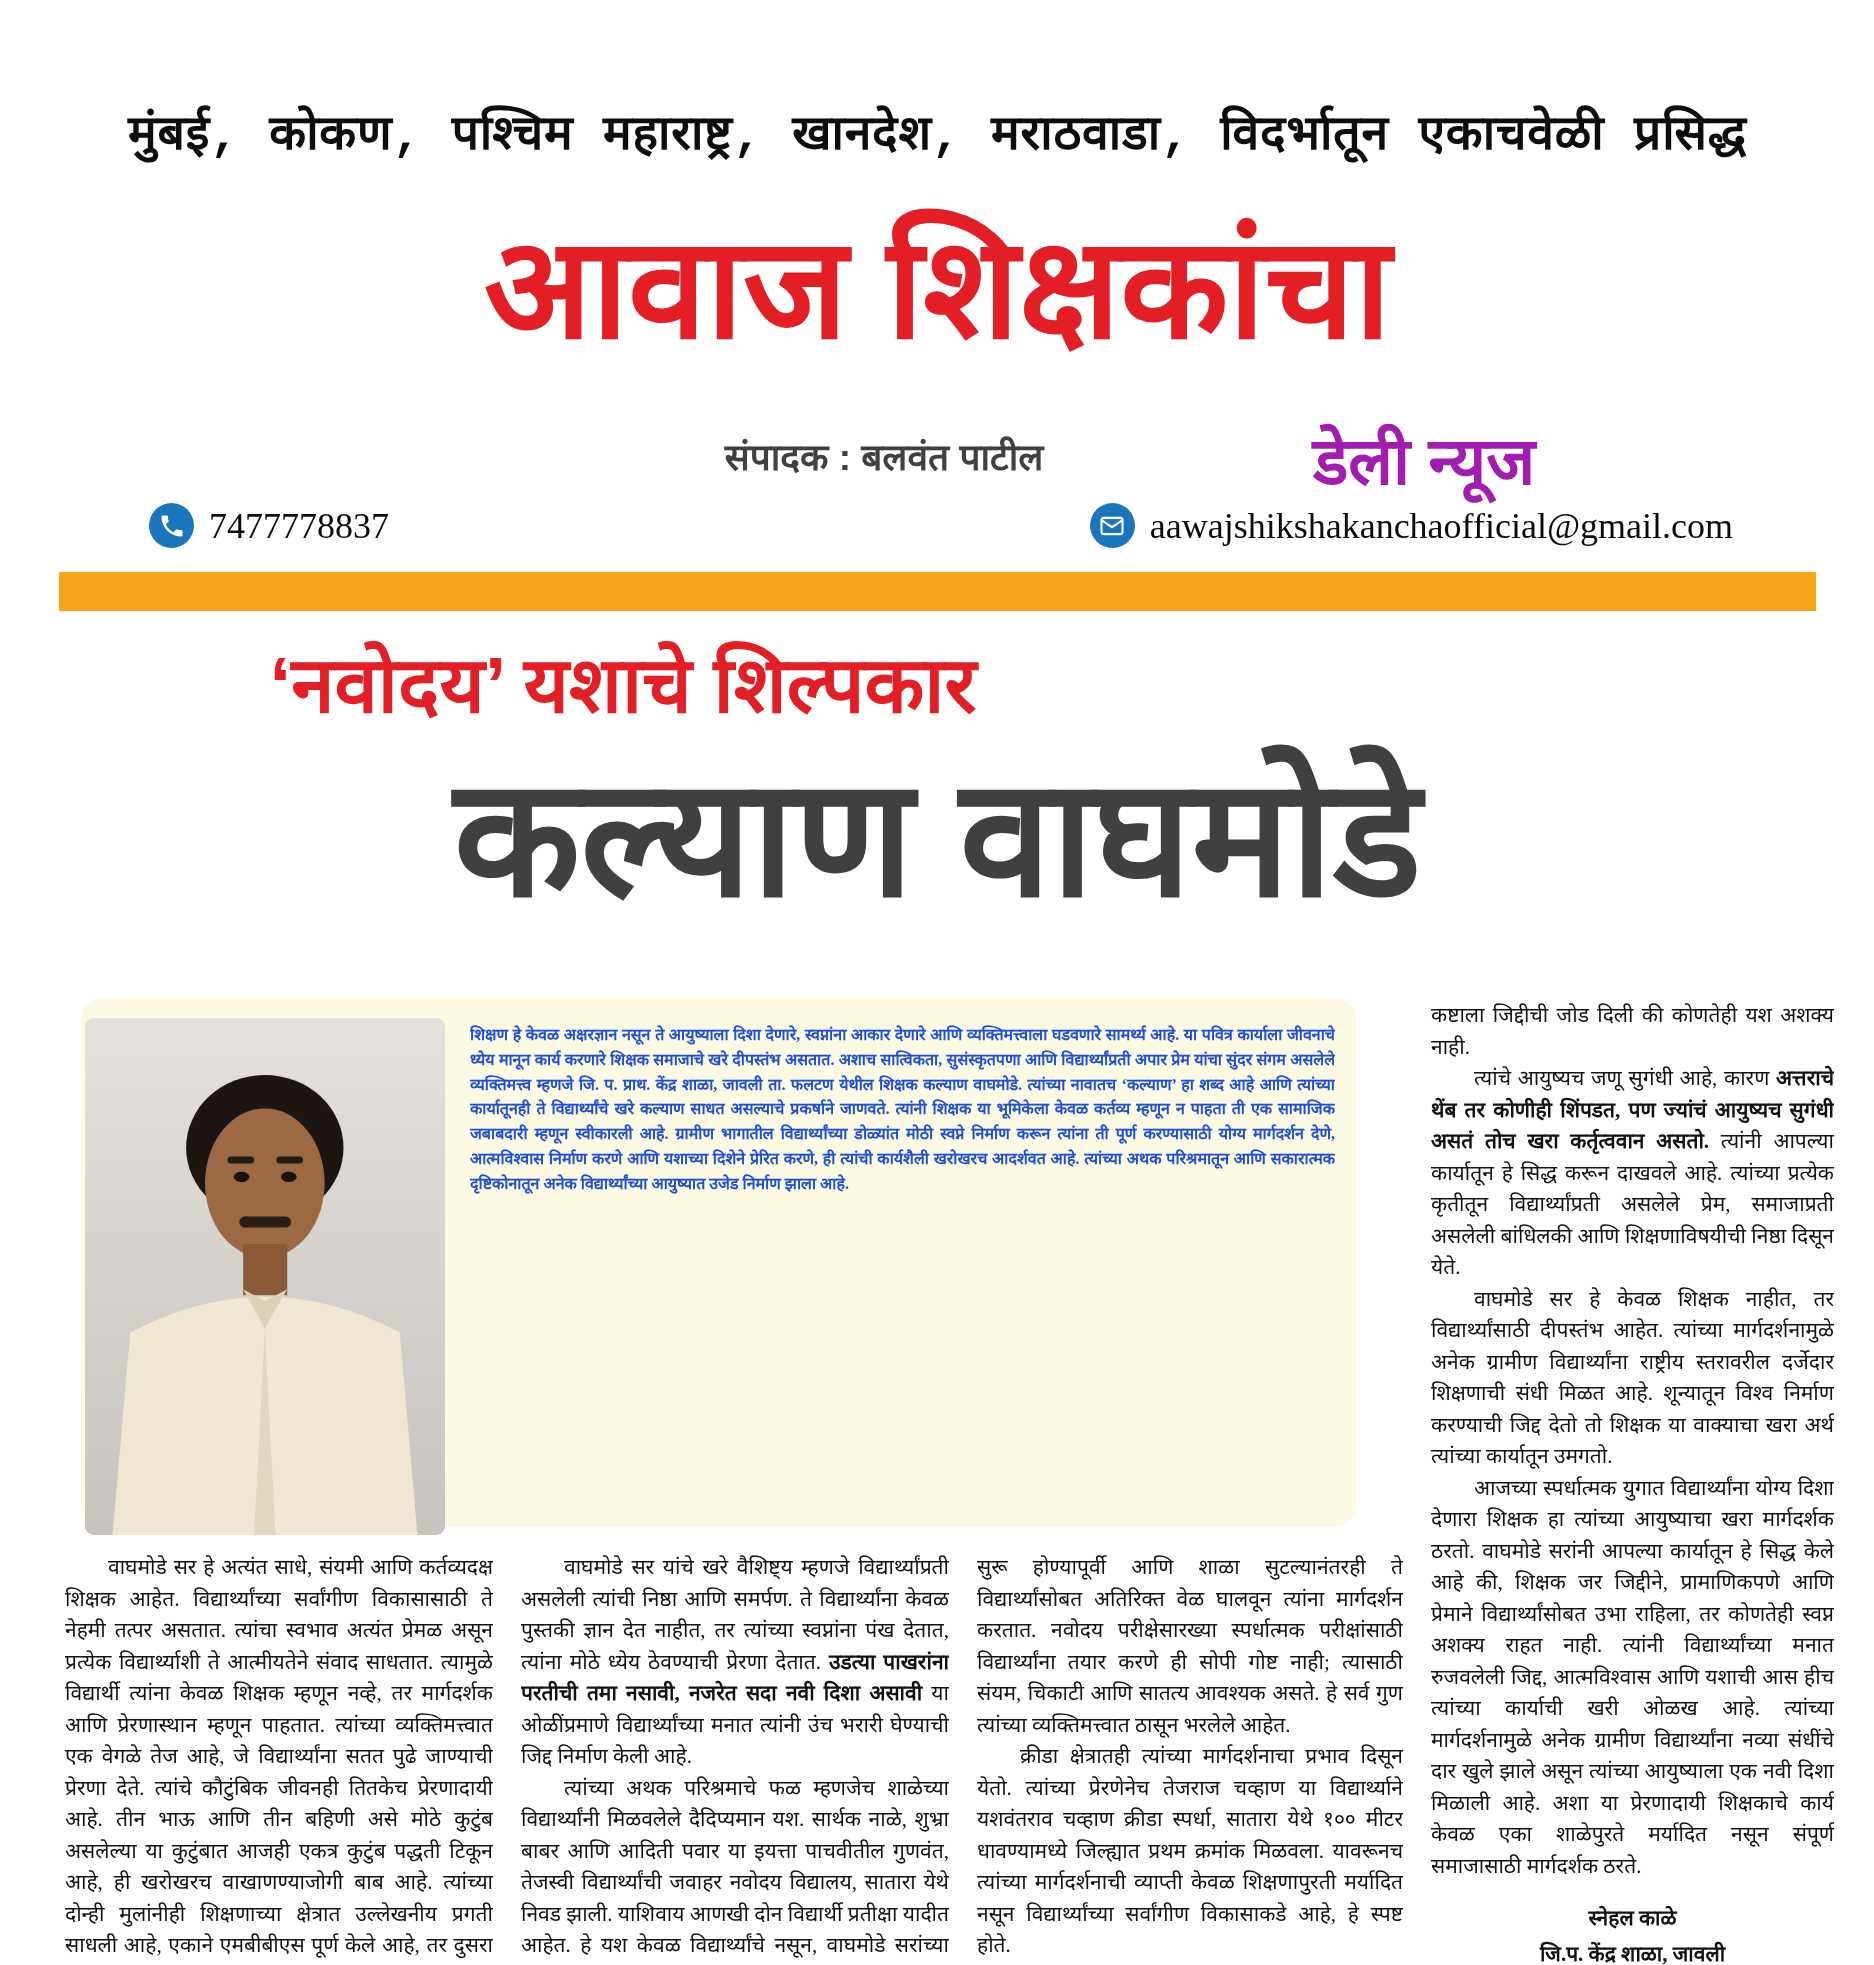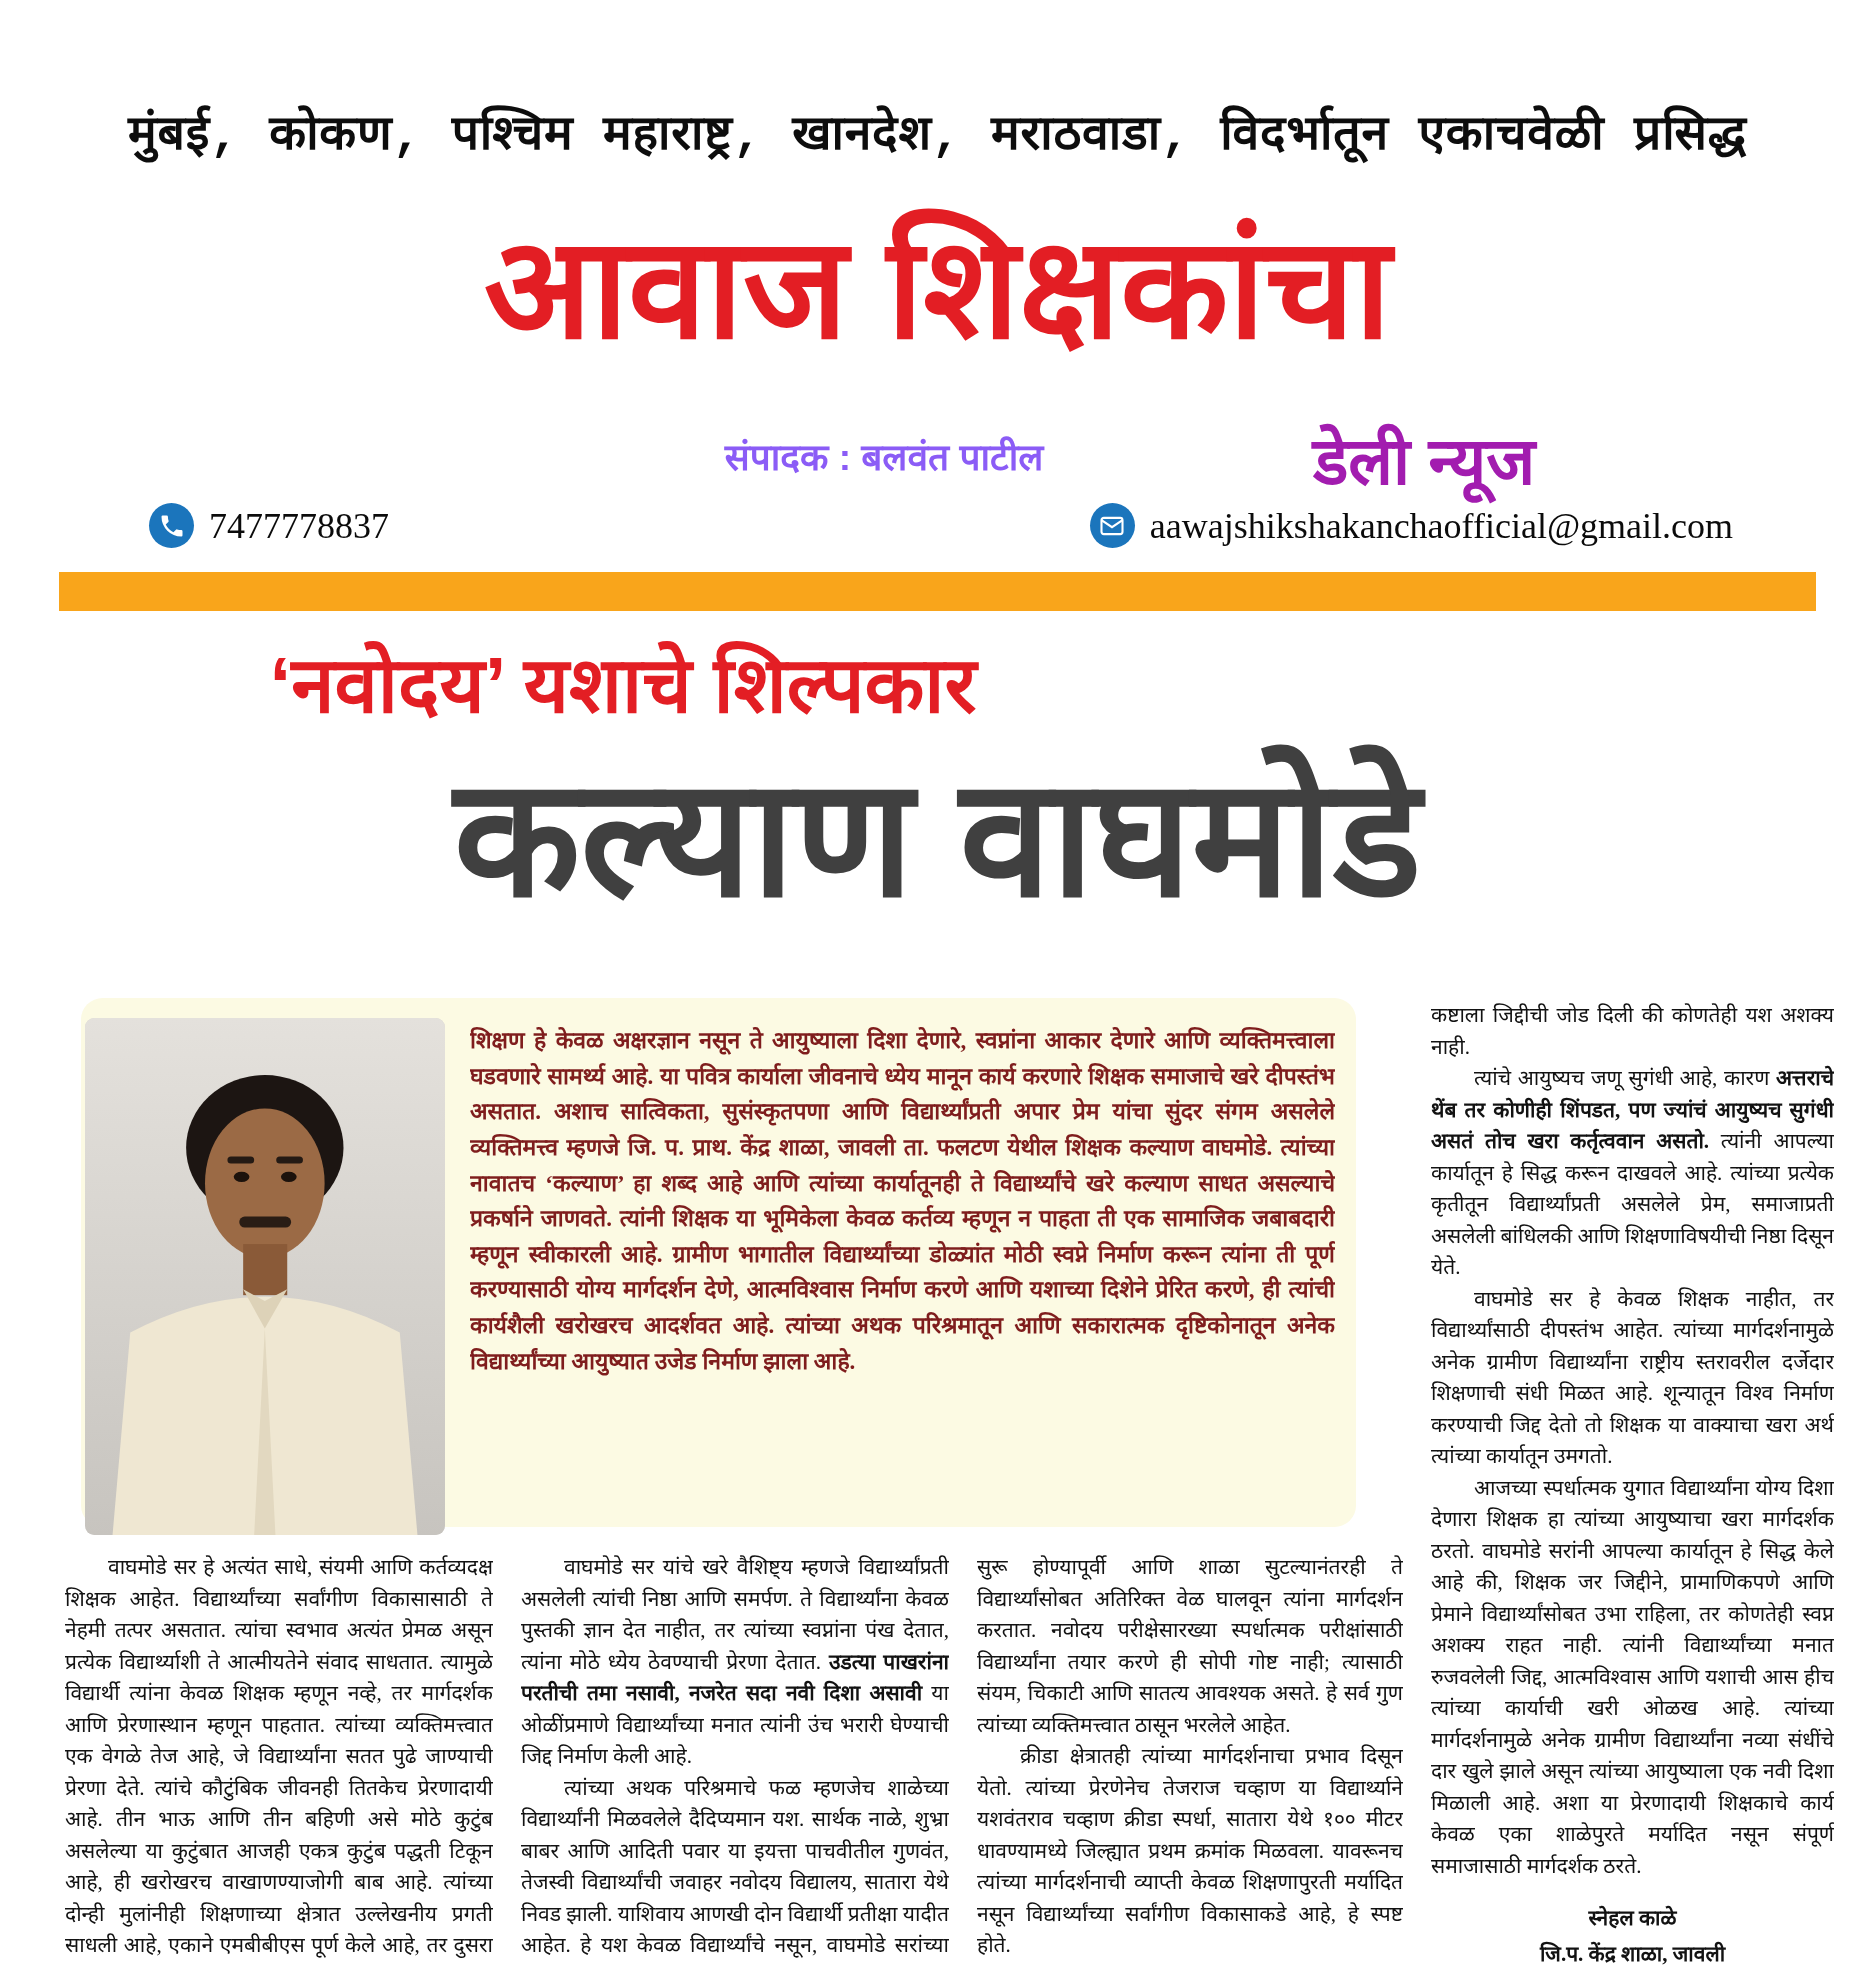--- a/index.html
+++ b/index.html
@@ -14,21 +14,21 @@
     font-size:48px; color:#0d0d0d; letter-spacing:0.8px;
   }
   .masthead{
     position:absolute; top:169px; left:0; width:100%; text-align:center;
     font-family:"Liberation Sans", sans-serif; font-weight:bold;
     font-size:141px; line-height:1.7; color:#e31e24;
   }
   .editor-line{
     position:absolute; top:430px; left:668px; width:432px; text-align:center;
     font-family:"Liberation Sans", sans-serif; font-weight:bold;
-    font-size:37px; color:#8b5cf6;
+    font-size:37px; color:#404040;
   }
   .edition{
     position:absolute; top:413px; left:1313px;
     font-family:"Liberation Sans", sans-serif; font-weight:bold;
     font-size:66px; color:#a21caf;
   }
   .contact-row{
     position:absolute; top:496px; left:149px; width:1584px; height:59px;
     display:flex; align-items:center; justify-content:space-between;
     font-size:36px; color:#0b0b0b;
@@ -51,21 +51,21 @@
     font-family:"Liberation Sans", sans-serif; font-weight:bold;
     font-size:165px; line-height:1.5; color:#404040;
   }
   
   .intro-box{
     position:absolute; left:81px; top:998px; width:1275px; height:529px;
     background:#fcfae3; border-radius:21.6px;
   }
   .intro-text{
     position:absolute; left:470px; top:1023px; width:865px; height:489px;
-    color:#7f1d1d; font-size:23px; line-height:1.55; font-weight:bold;
+    color:#1d4ed8; font-size:16px; line-height:1.55; font-weight:bold;
     text-align:justify; overflow:hidden;
   }
   .photo{
     position:absolute; left:85px; top:1018px; width:360px; height:517px;
     border-radius:9.4px; overflow:hidden; background:#d8d5d0;
   }
   .photo svg{display:block; width:100%; height:100%;}
   
   .col{
     position:absolute; font-size:21px; line-height:1.5; color:#121212;

